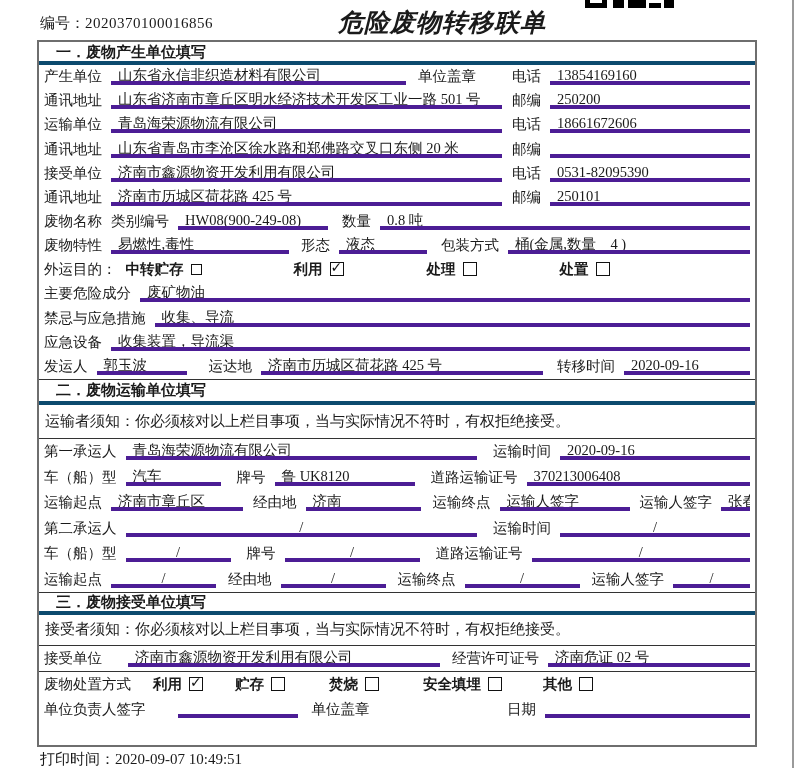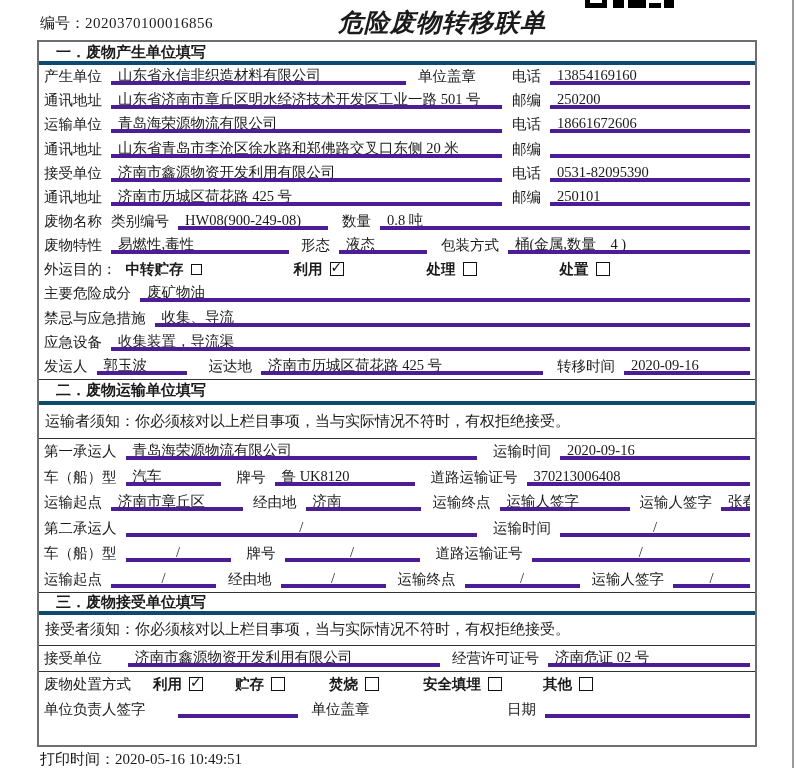--- a/index.html
+++ b/index.html
@@ -292,14 +292,14 @@
     <span class="u" style="width:120px;margin-right:14px"></span>
     <span class="lbl">单位盖章</span>
     <span class="sp"></span>
     <span class="lbl">日期</span>
     <span class="u" style="width:205px"></span>
   </div>
 
 </div>
 
 <div class="footer-print">
-  <span>打印时间：</span><span>2020-05-16 10:49:51</span>
+  <span>打印时间：</span><span>2020-09-07 10:49:51</span>
 </div>
 
 </body></html>

